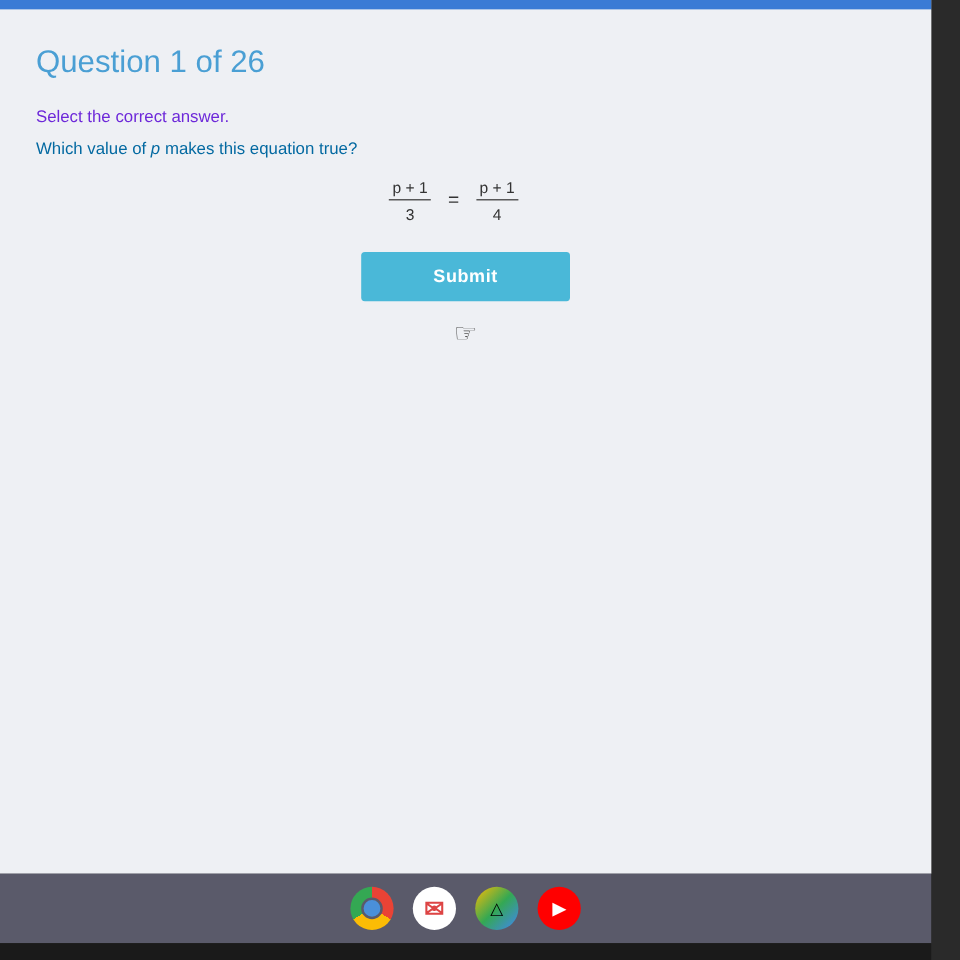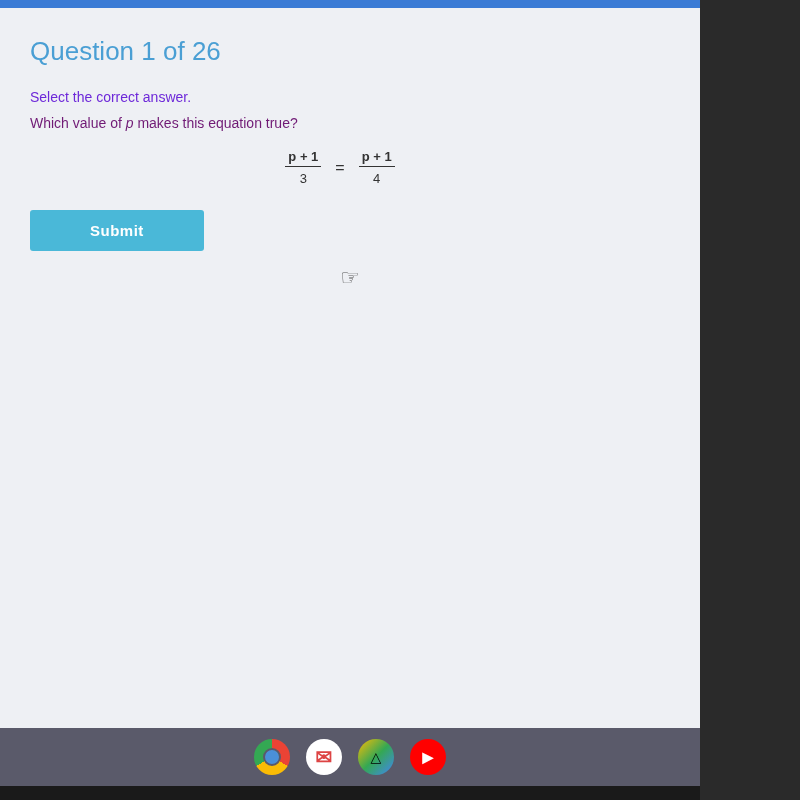--- a/index.html
+++ b/index.html
@@ -10,21 +10,21 @@
 
     body {
       width: 800px;
       height: 800px;
       overflow: hidden;
       background: #2a2a2a;
       font-family: Arial, sans-serif;
     }
 
     .screen {
-      width: 700px;
+      width: 776px;
       height: 800px;
       display: flex;
       flex-direction: column;
     }
 
     .browser-area {
       flex: 1;
       background: #e8ecf0;
       padding: 0;
       display: flex;
@@ -49,21 +49,21 @@
       margin-bottom: 22px;
     }
 
     .instruction {
       color: #6d28d9;
       font-size: 14px;
       margin-bottom: 10px;
     }
 
     .question-text {
-      color: #701a75;
+      color: #0369a1;
       font-size: 14px;
       margin-bottom: 18px;
     }
 
     .equation-area {
       display: flex;
       justify-content: center;
       margin-bottom: 24px;
       padding-right: 20px;
     }
@@ -80,21 +80,20 @@
       display: inline-flex;
       flex-direction: column;
       align-items: center;
       gap: 2px;
     }
 
     .fraction-top {
       font-size: 13px;
       border-bottom: 1px solid #333;
       padding: 0 3px 2px 3px;
-      font-weight: bold;
     }
 
     .fraction-bottom {
       font-size: 13px;
       padding: 2px 3px 0 3px;
     }
 
     .equals-sign {
       font-size: 16px;
     }
@@ -129,21 +128,21 @@
       background: transparent;
     }
 
     .option-label {
       color: #444;
       font-size: 14px;
     }
 
     .submit-area {
       display: flex;
-      justify-content: flex-start;
+      justify-content: center;
       margin-top: 10px;
     }
 
     .submit-btn {
       background: #4ab8d8;
       color: white;
       border: none;
       padding: 12px 60px;
       font-size: 15px;
       font-weight: 600;

